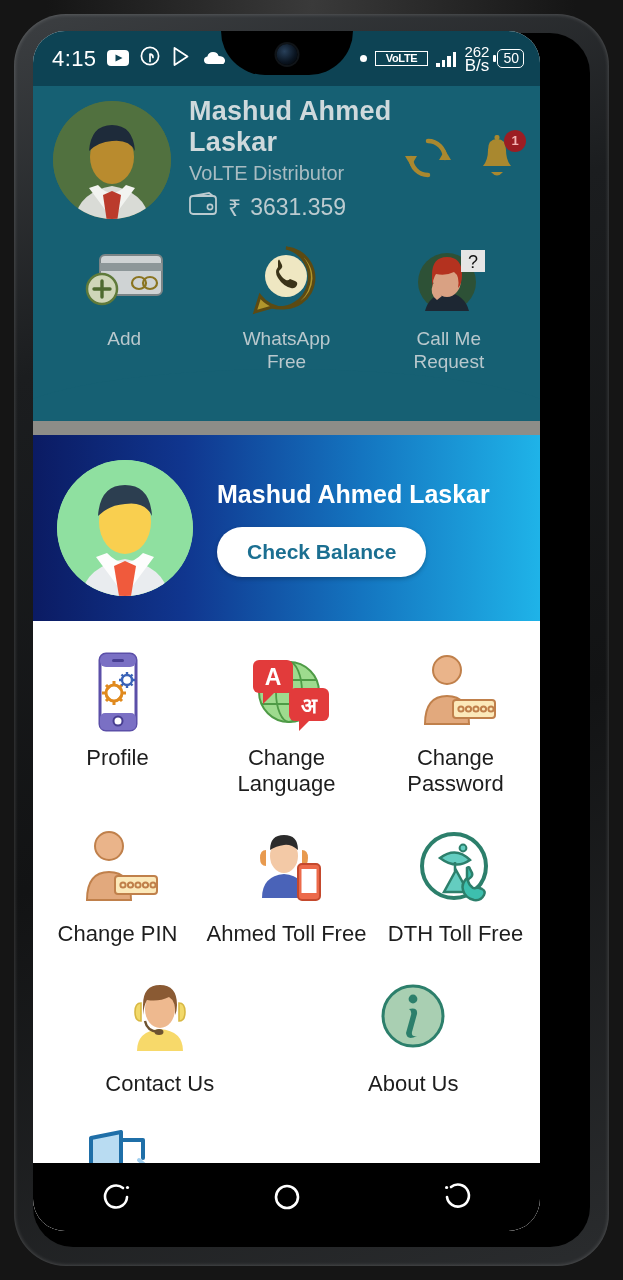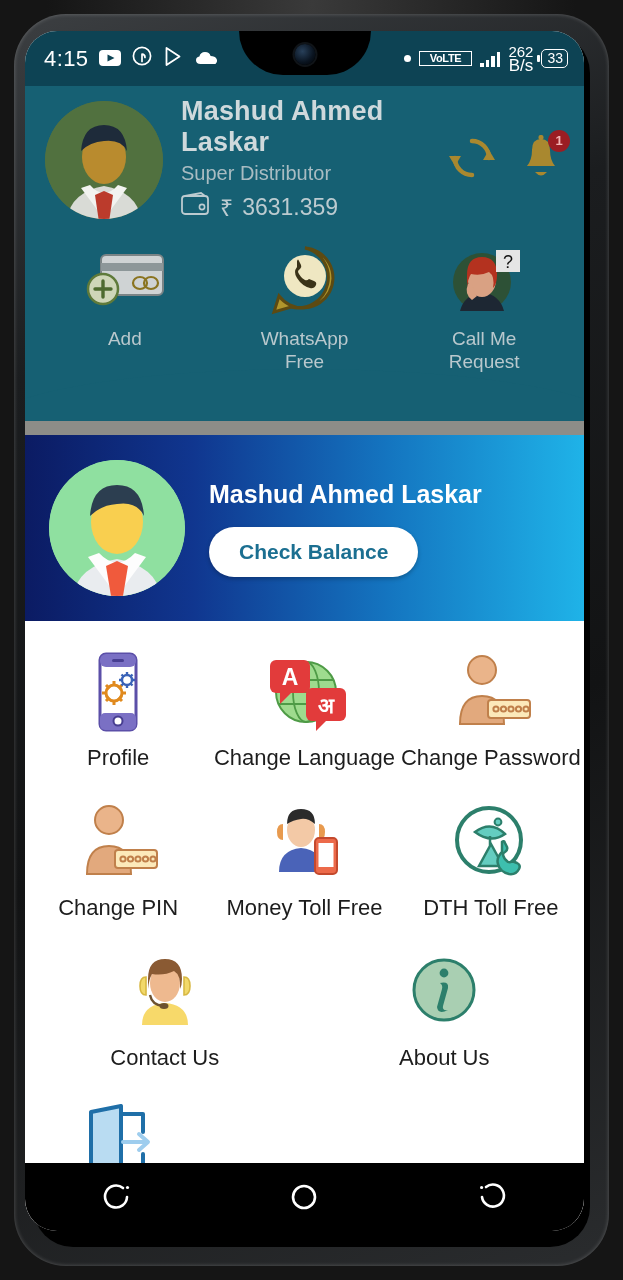--- a/index.html
+++ b/index.html
@@ -36,23 +36,23 @@
     left: 19px;
     top: 19px;
     width: 557px;
     height: 1214px;
     border-radius: 40px;
     background: #000;
   }
   
   .screen {
     position: absolute;
-    left: 25px;
+    left: 33px;
     top: 31px;
-    width: 559px;
+    width: 507px;
     height: 1200px;
     border-radius: 32px;
     overflow: hidden;
     background: #ffffff;
   }
   
   .statusbar {
     position: relative;
     height: 55px;
     background: #0d4354;
@@ -333,41 +333,41 @@
         <span class="bars">
             <i></i>
             <i></i>
             <i></i>
             <i></i>
           </span>
         <span class="netspeed">
           <b style="font-weight:normal">262</b>
           <span>B/s</span>
         </span>
-        <span class="batt">33</span>
+        <span class="batt">50</span>
       </div>
     </div>
 
     <div class="header">
       <div class="hdr-top">
 
         <div class="hdr-avatar">
           <svg width="118" height="118" viewBox="0 0 118 118">
             <circle cx="59" cy="59" r="59" fill="#51713f"></circle>
             <path d="M22 118 q4-27 37-33 h0 q33 6 37 33 Z" fill="#d9dbd6"></path>
             <path d="M45 84 q14 16 28 0 l9 3 -23 31 -23-31 Z" fill="#f2f3f0"></path>
             <path d="M59 90 l9 4 -4 27 -5 4 -5-4 -4-27 Z" fill="#bb3b2c"></path>
             <ellipse cx="59" cy="56" rx="22" ry="27" fill="#b98b2e"></ellipse>
             <path d="M36 50 q2-26 23-26 q21 0 23 26 q-6-12 -23-10 q-14 1 -23 10 Z" fill="#1e2b3a"></path>
           </svg>
         </div>
 
         <div class="hdr-texts">
           <div class="hdr-name">Mashud Ahmed Laskar</div>
-          <div class="hdr-role">Super Distributor</div>
+          <div class="hdr-role">VoLTE Distributor</div>
           <div class="hdr-bal">
             <span>
               <svg width="30" height="24" viewBox="0 0 30 24">
                   <rect x="1" y="4" width="26" height="18" rx="3" fill="none" stroke="#bccbd0" stroke-width="1.8"></rect>
                   <path d="M4 4 L20 1 L24 4" fill="none" stroke="#bccbd0" stroke-width="1.8"></path>
                   <circle cx="21" cy="15" r="2.6" fill="none" stroke="#bccbd0" stroke-width="1.6"></circle>
                 </svg>
             </span>
             <span>₹</span>
             <span>3631.359</span>
@@ -551,21 +551,21 @@
             <svg width="82" height="80" viewBox="0 0 82 80">
               <path d="M16 70 q0-22 22-24 q22 2 22 24 Z" fill="#4a63b8"></path>
               <ellipse cx="38" cy="28" rx="14" ry="17" fill="#f3c9a6"></ellipse>
               <path d="M24 22 q0-15 14-15 q14 0 14 15 q-7-6 -14-5 q-8 1 -14 5 Z" fill="#2b2b2b"></path>
               <path d="M20 22 q-6 0 -6 8 q0 8 6 8 Z" fill="#e89a4e"></path>
               <path d="M56 22 q6 0 6 8 q0 8 -6 8 Z" fill="#e89a4e"></path>
               <rect x="52" y="36" width="22" height="36" rx="4" fill="#ec6a4a" stroke="#c4492d" stroke-width="2"></rect>
               <rect x="55.5" y="41" width="15" height="24" fill="#ffffff"></rect>
             </svg>
           </div>
-          <div class="menu-label">Money Toll Free</div>
+          <div class="menu-label">Ahmed Toll Free</div>
         </div>
 
         <div class="menu-item">
           <div class="menu-ico">
             <svg width="84" height="80" viewBox="0 0 84 80">
               <circle cx="40" cy="38" r="32" fill="none" stroke="#2c7f6b" stroke-width="4"></circle>
               <path d="M26 30 q16-12 30 2 q-14 10 -30 -2 Z" fill="#64cdc0" stroke="#2c7f6b" stroke-width="2.5"></path>
               <path d="M41 34 l0 10 M30 64 h24 l-12-22 Z" fill="#64cdc0" stroke="#2c7f6b" stroke-width="2.5"></path>
               <circle cx="49" cy="20" r="3.4" fill="#64cdc0" stroke="#2c7f6b" stroke-width="2"></circle>
               <path d="M53 50 q-6 6 -4 12 q2 8 11 10 q7 1 10-5 q2-4 -2-6 l-5-2 q-2 2 -4 1 q-4-3 -5-7 q0-2 2-3 q3-2 2-5 l-2-4 q-1-3 -3-1 Z" fill="#3dbfae" stroke="#2c7f6b" stroke-width="2.5"></path>

